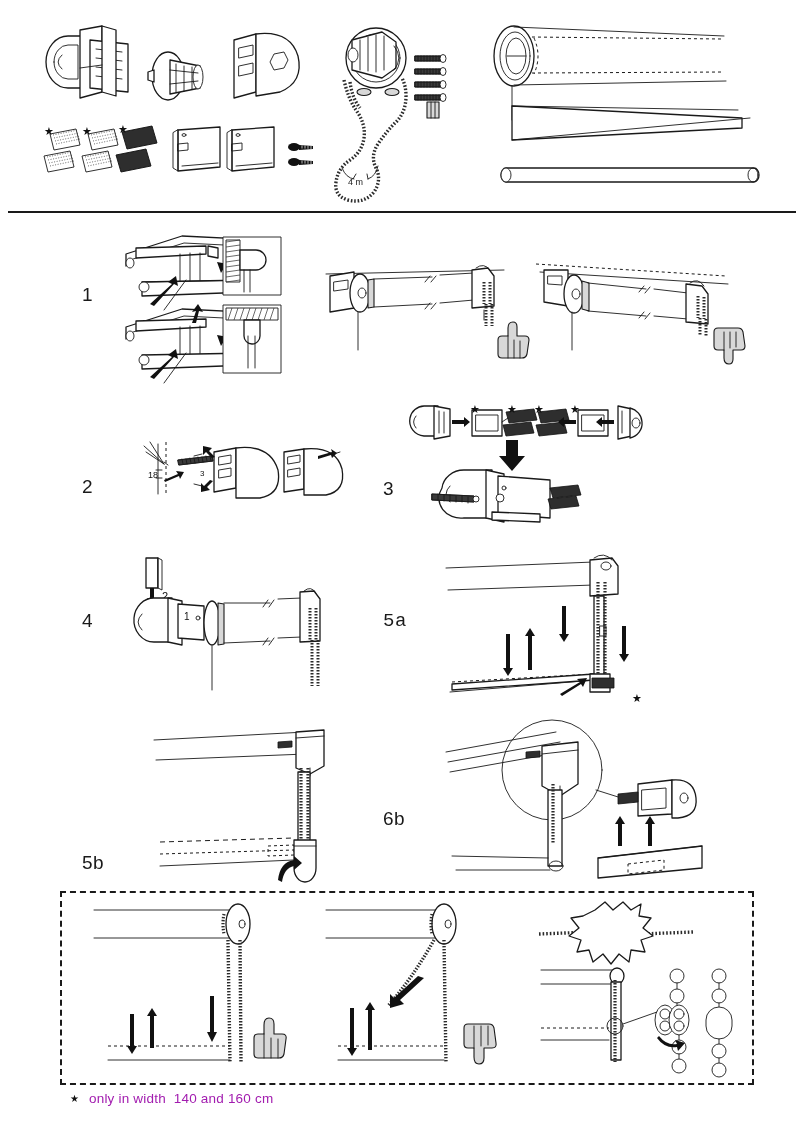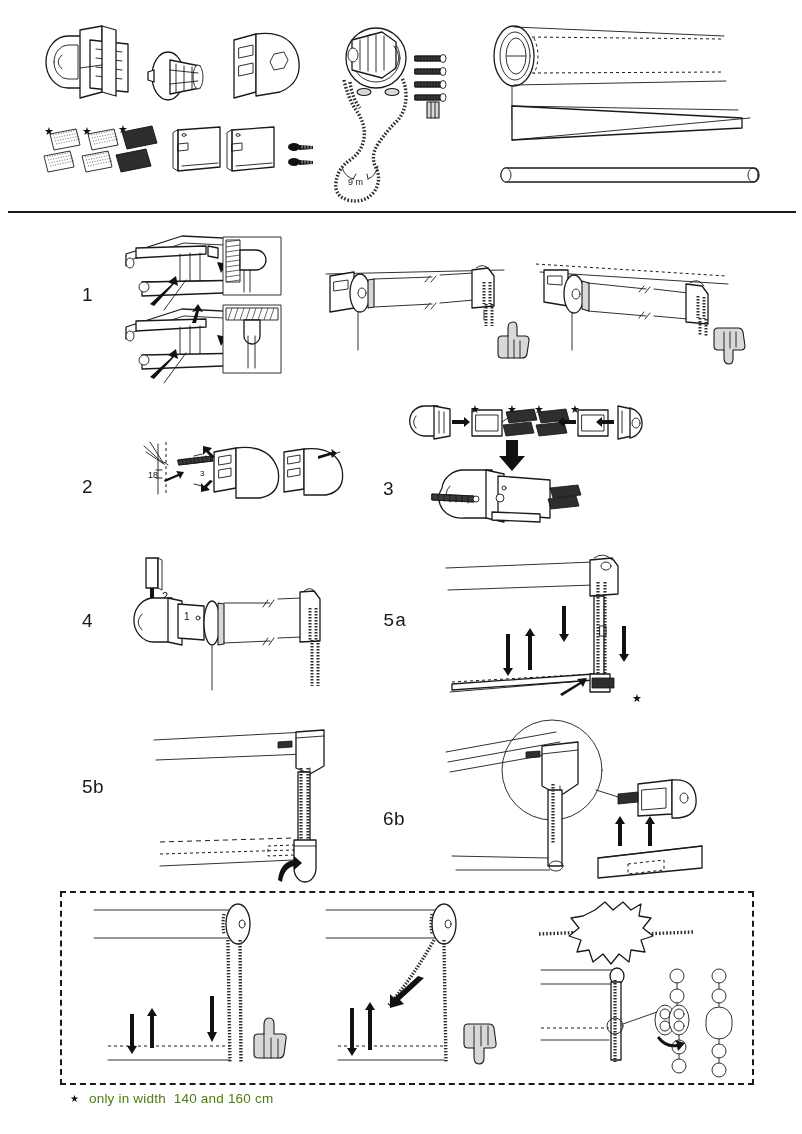--- a/index.html
+++ b/index.html
@@ -19,21 +19,21 @@
   .filldark{fill:#3a3a3a;stroke:#1a1a1a;stroke-width:0.8;}
   .fillblack{fill:#111111;}
   .dash{fill:none;stroke:#1a1a1a;stroke-width:1;stroke-dasharray:5 4;}
   .dash-fine{fill:none;stroke:#1a1a1a;stroke-width:1;stroke-dasharray:3 3;}
   .step-label{
     font-family:"Liberation Sans", sans-serif;
     font-size:19px;font-weight:400;letter-spacing:.5px;color:#1a1a1a;
   }
   .micro{font-family:"Liberation Sans", sans-serif;font-size:9px;color:#1a1a1a;}
   .footnote{
-    font-family:"Liberation Sans", sans-serif;font-size:13.5px;color:#4d7c0f;
+    font-family:"Liberation Sans", sans-serif;font-size:13.5px;color:#a21caf;
     letter-spacing:.2px;white-space:pre;
   }
   .starglyph{font-size:11px;line-height:1;color:#111;}
   .divider{position:absolute;background:#1a1a1a;}
   .dashbox{position:absolute;border:2px dashed #1a1a1a;}
 </style>
 </head>
 <body>
 
 <div class="sheet">
@@ -79,21 +79,21 @@
       <ellipse class="fillgrey" cx="56" cy="68" rx="7" ry="3.5"></ellipse>
     </svg>
 
     <svg class="abs" style="left:320px;top:78px;" width="120" height="125">
       <path class="stroke-hair" style="stroke-dasharray:1.6 1.8;stroke-width:3.4;" d="M24 2 q4 18 12 30 q10 14 8 28 q-2 14 -14 22 q-12 8 -14 22 q-2 14 12 18 q16 4 26 -8 q8 -12 2 -24 q-6 -12 2 -24 q8 -12 18 -22 q10 -10 10 -26 q0 -10 -4 -18"></path>
       <path class="stroke-hair" style="stroke-dasharray:1.6 1.8;stroke-width:3.4;" d="M30 4 q2 16 10 26"></path>
       <path class="stroke-thin" d="M22 90 q4 10 12 11"></path>
       <path class="stroke-thin" d="M58 88 q-2 10 -10 13"></path>
       <path class="stroke-thin" d="M33 101 l3 -5 M48 101 l-1 -5"></path>
     </svg>
-    <div class="abs micro" style="left:348px;top:177px;">9 m</div>
+    <div class="abs micro" style="left:348px;top:177px;">4 m</div>
 
     <svg class="abs" style="left:415px;top:52px;" width="46" height="58">
       <g>
         <path class="filldark" d="M0 4 l26 0 l0 5 l-26 0 z"></path>
         <path class="stroke-thin" d="M0 4 l26 0 l0 5 l-26 0 z M3 4 l0 5 M6 4 l0 5 M9 4 l0 5 M12 4 l0 5 M15 4 l0 5 M18 4 l0 5 M21 4 l0 5 M24 4 l0 5"></path>
         <ellipse class="fillw-thin" cx="28" cy="6.5" rx="3" ry="4"></ellipse>
       </g>
       <g transform="translate(0,13)">
         <path class="filldark" d="M0 4 l26 0 l0 5 l-26 0 z"></path>
         <path class="stroke-thin" d="M0 4 l26 0 l0 5 l-26 0 z M3 4 l0 5 M6 4 l0 5 M9 4 l0 5 M12 4 l0 5 M15 4 l0 5 M18 4 l0 5 M21 4 l0 5 M24 4 l0 5"></path>
@@ -413,21 +413,21 @@
 
     <path class="stroke-thin" d="M10 140 l145 -12"></path>
     <path class="dash-fine" d="M12 130 l142 -8"></path>
     <path class="fillw" d="M12 132 l142 -10 l0 6 l-142 10 z"></path>
     <path class="fillw" d="M150 122 l20 0 l0 18 l-20 0 z"></path>
     <path style="fill:#2e2e2e;stroke:#111;stroke-width:0.8;" d="M152 126 l22 0 l0 10 l-22 0 z"></path>
     <path class="fillblack" d="M120 142 l20 -12 l-3 -3 l10 -1 l-4 9 l-2 -3 l-19 12 z"></path>
   </svg>
   <div class="abs starglyph" style="left:632px;top:693px;">★</div>
 
-  <div class="abs step-label" style="left:82px;top:776px;text-align:center;">5b</div>
+  <div class="abs step-label" style="left:82px;top:852px;text-align:center;">5b</div>
 
   <svg class="abs" style="left:150px;top:724px;" width="180" height="160">
     <path class="stroke-thin" d="M4 16 l152 -8"></path>
     <path class="stroke-thin" d="M6 36 l150 -6"></path>
     <path class="fillw" d="M146 8 l28 -2 l0 36 l-14 8 l-14 -6 z"></path>
     <path class="stroke-thin" d="M146 14 l28 -2 M160 44 l0 8"></path>
     <path style="fill:#2e2e2e;stroke:#111;stroke-width:0.8;" d="M128 18 l14 -1 l0 6 l-14 1 z"></path>
     <path class="fillw" d="M148 48 l12 0 l0 76 l-12 0 z"></path>
     <path class="stroke-hair" style="stroke-dasharray:1.4 1.6;stroke-width:3.2;" d="M151 44 l0 84"></path>
     <path class="stroke-hair" style="stroke-dasharray:1.4 1.6;stroke-width:3.2;" d="M158 44 l0 84"></path>

